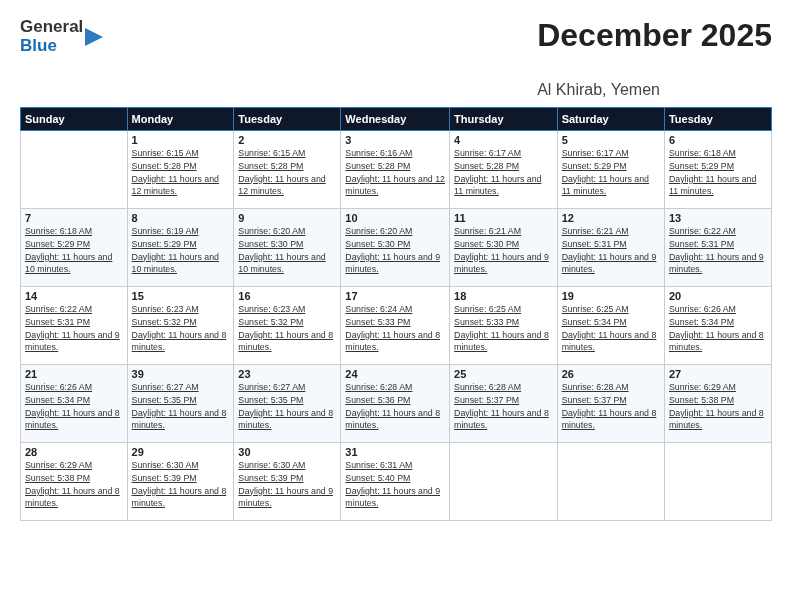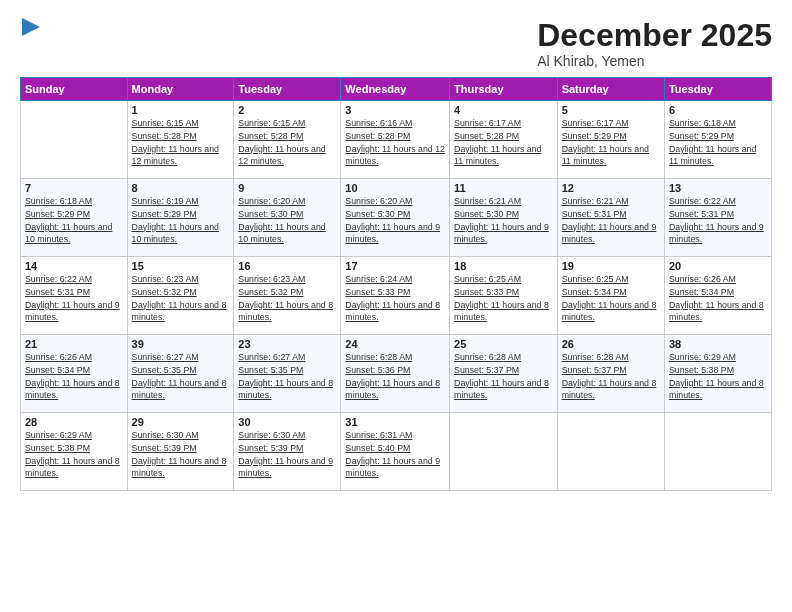--- a/index.html
+++ b/index.html
@@ -49,30 +49,31 @@
     .title-block {
       text-align: left;
     }
     .month-title {
       font-size: 32px;
       font-weight: bold;
       color: #222;
       line-height: 1.1;
     }
     .location {
-      font-size: 14px;
+      font-size: 16px;
       color: #444;
+      margin-top: 28px;
     }
     .calendar-table {
       width: 100%;
       border-collapse: collapse;
       font-size: 9.5px;
     }
     .calendar-table th {
-      background-color: #a21caf;
+      background-color: #0f172a;
       color: #fff;
       padding: 5px 4px;
       text-align: left;
       font-size: 11px;
       font-weight: bold;
       border: 1px solid #2e7abf;
     }
     .calendar-table td {
       border: 1px solid #ccc;
       vertical-align: top;
@@ -100,20 +101,24 @@
     .empty-cell {
       background: #fff !important;
     }
   </style>
 </head>
 <body>
 
 <div class="page">
   <div class="header">
     <div class="logo">
+      <div class="logo-text">
+        <span class="logo-general">General</span>
+        <span class="logo-blue">Blue</span>
+      </div>
       <svg class="logo-icon" viewBox="0 0 18 22" xmlns="http://www.w3.org/2000/svg">
         <polygon points="0,4 18,13 0,22" fill="#2e7abf"></polygon>
       </svg>
     </div>
     <div class="title-block">
       <div class="month-title">December 2025</div>
       <div class="location">Al Khirab, Yemen</div>
     </div>
   </div>
 
@@ -236,21 +241,21 @@
           </td>
           <td>
             <span class="day-number">25</span>
             <div class="day-info">Sunrise: 6:28 AM<br>Sunset: 5:37 PM<br>Daylight: 11 hours and 8 minutes.</div>
           </td>
           <td>
             <span class="day-number">26</span>
             <div class="day-info">Sunrise: 6:28 AM<br>Sunset: 5:37 PM<br>Daylight: 11 hours and 8 minutes.</div>
           </td>
           <td>
-            <span class="day-number">38</span>
+            <span class="day-number">27</span>
             <div class="day-info">Sunrise: 6:29 AM<br>Sunset: 5:38 PM<br>Daylight: 11 hours and 8 minutes.</div>
           </td>
         </tr>
         <tr>
           <td>
             <span class="day-number">28</span>
             <div class="day-info">Sunrise: 6:29 AM<br>Sunset: 5:38 PM<br>Daylight: 11 hours and 8 minutes.</div>
           </td>
           <td>
             <span class="day-number">29</span>

